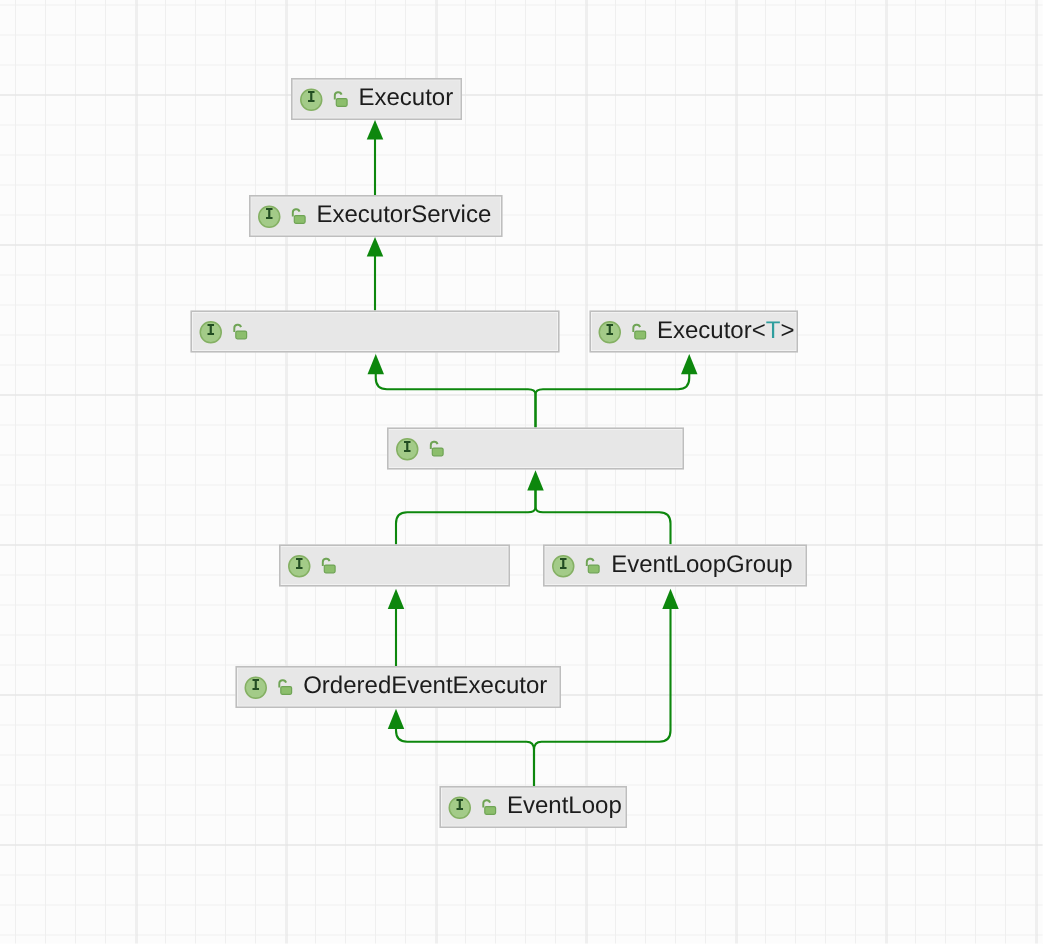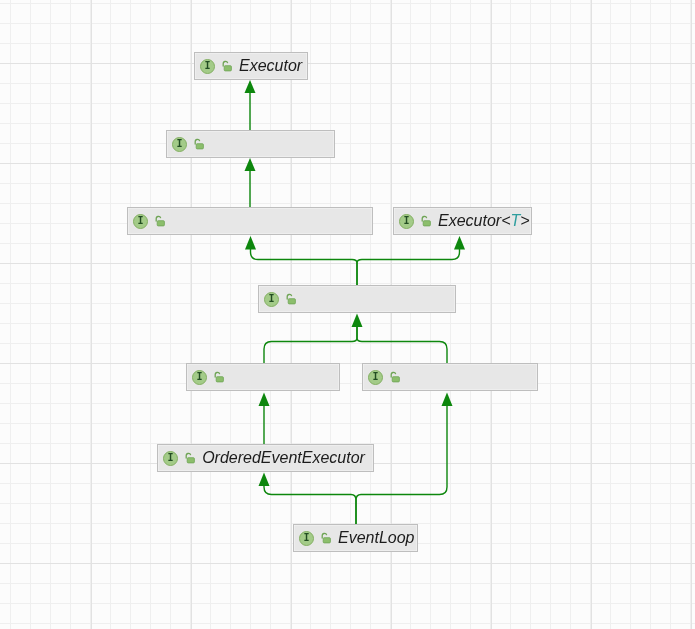--- a/index.html
+++ b/index.html
@@ -54,21 +54,20 @@
     line-height:1;
   }
   .lock{flex:0 0 12px;width:12px;height:12px;}
   .label{
     flex:1;
     text-align:center;
     font-size:16px;
     color:#1C1C1C;
     white-space:nowrap;
     padding-right:2px;
-    font-style:italic;
   }
   .tparam{color:#2E9E9E;}
 </style>
 </head>
 <body>
 
 <div class="canvas">
 
   <svg class="edges" width="695" height="629" viewBox="0 0 695 629">
 
@@ -104,20 +103,21 @@
       </svg>
     <span class="label">Executor</span>
   </div>
 
   <div class="node" style="left:166px;top:130px;width:169px;">
     <span class="iface-icon">I</span>
     <svg class="lock" viewBox="0 0 12 12">
         <path d="M2.2,6.4 V3.9 A2.3,2.3 0 0 1 6.7,3.1" fill="none" stroke="#6FA455" stroke-width="1.3"></path>
         <rect x="3.2" y="5.7" width="7.2" height="5.2" rx="1" fill="#8CBE6C" stroke="#6FA455" stroke-width="0.8"></rect>
       </svg>
+    <span class="label">ExecutorService</span>
   </div>
 
   <div class="node" style="left:127px;top:207px;width:246px;">
     <span class="iface-icon">I</span>
     <svg class="lock" viewBox="0 0 12 12">
         <path d="M2.2,6.4 V3.9 A2.3,2.3 0 0 1 6.7,3.1" fill="none" stroke="#6FA455" stroke-width="1.3"></path>
         <rect x="3.2" y="5.7" width="7.2" height="5.2" rx="1" fill="#8CBE6C" stroke="#6FA455" stroke-width="0.8"></rect>
       </svg>
   </div>
 
@@ -145,20 +145,21 @@
         <rect x="3.2" y="5.7" width="7.2" height="5.2" rx="1" fill="#8CBE6C" stroke="#6FA455" stroke-width="0.8"></rect>
       </svg>
   </div>
 
   <div class="node" style="left:362px;top:363px;width:176px;">
     <span class="iface-icon">I</span>
     <svg class="lock" viewBox="0 0 12 12">
         <path d="M2.2,6.4 V3.9 A2.3,2.3 0 0 1 6.7,3.1" fill="none" stroke="#6FA455" stroke-width="1.3"></path>
         <rect x="3.2" y="5.7" width="7.2" height="5.2" rx="1" fill="#8CBE6C" stroke="#6FA455" stroke-width="0.8"></rect>
       </svg>
+    <span class="label">EventLoopGroup</span>
   </div>
 
   <div class="node" style="left:157px;top:444px;width:217px;">
     <span class="iface-icon">I</span>
     <svg class="lock" viewBox="0 0 12 12">
         <path d="M2.2,6.4 V3.9 A2.3,2.3 0 0 1 6.7,3.1" fill="none" stroke="#6FA455" stroke-width="1.3"></path>
         <rect x="3.2" y="5.7" width="7.2" height="5.2" rx="1" fill="#8CBE6C" stroke="#6FA455" stroke-width="0.8"></rect>
       </svg>
     <span class="label">OrderedEventExecutor</span>
   </div>

